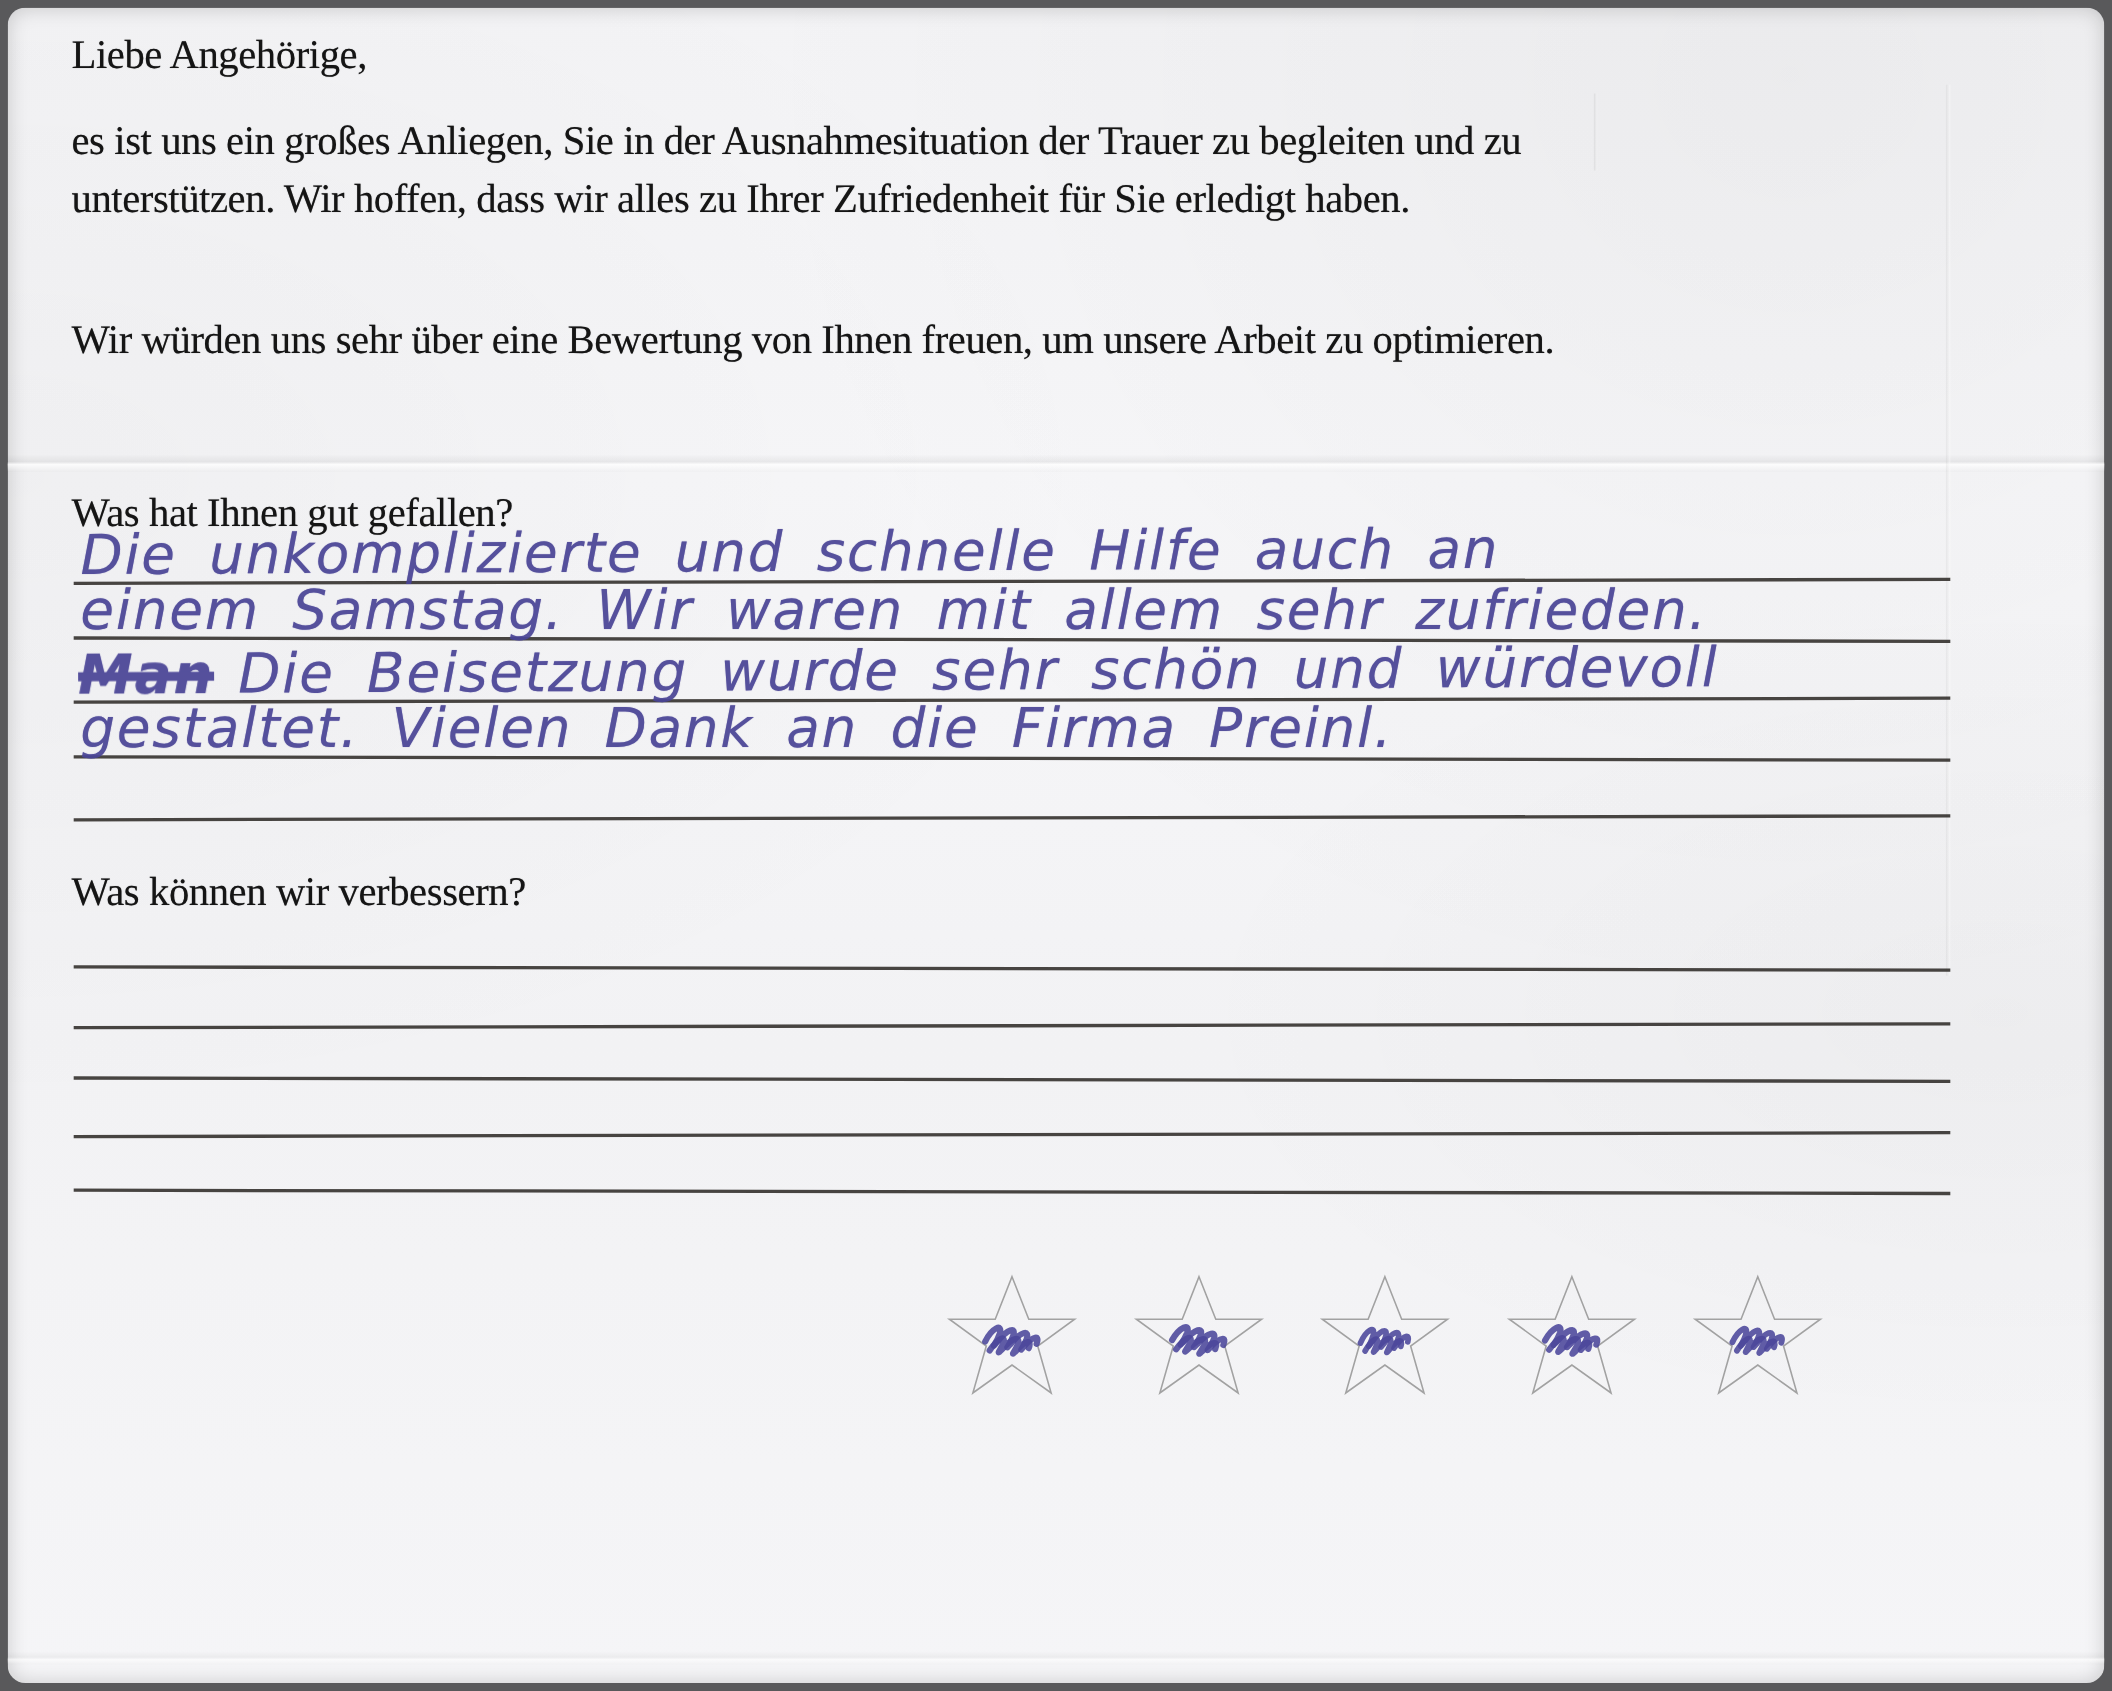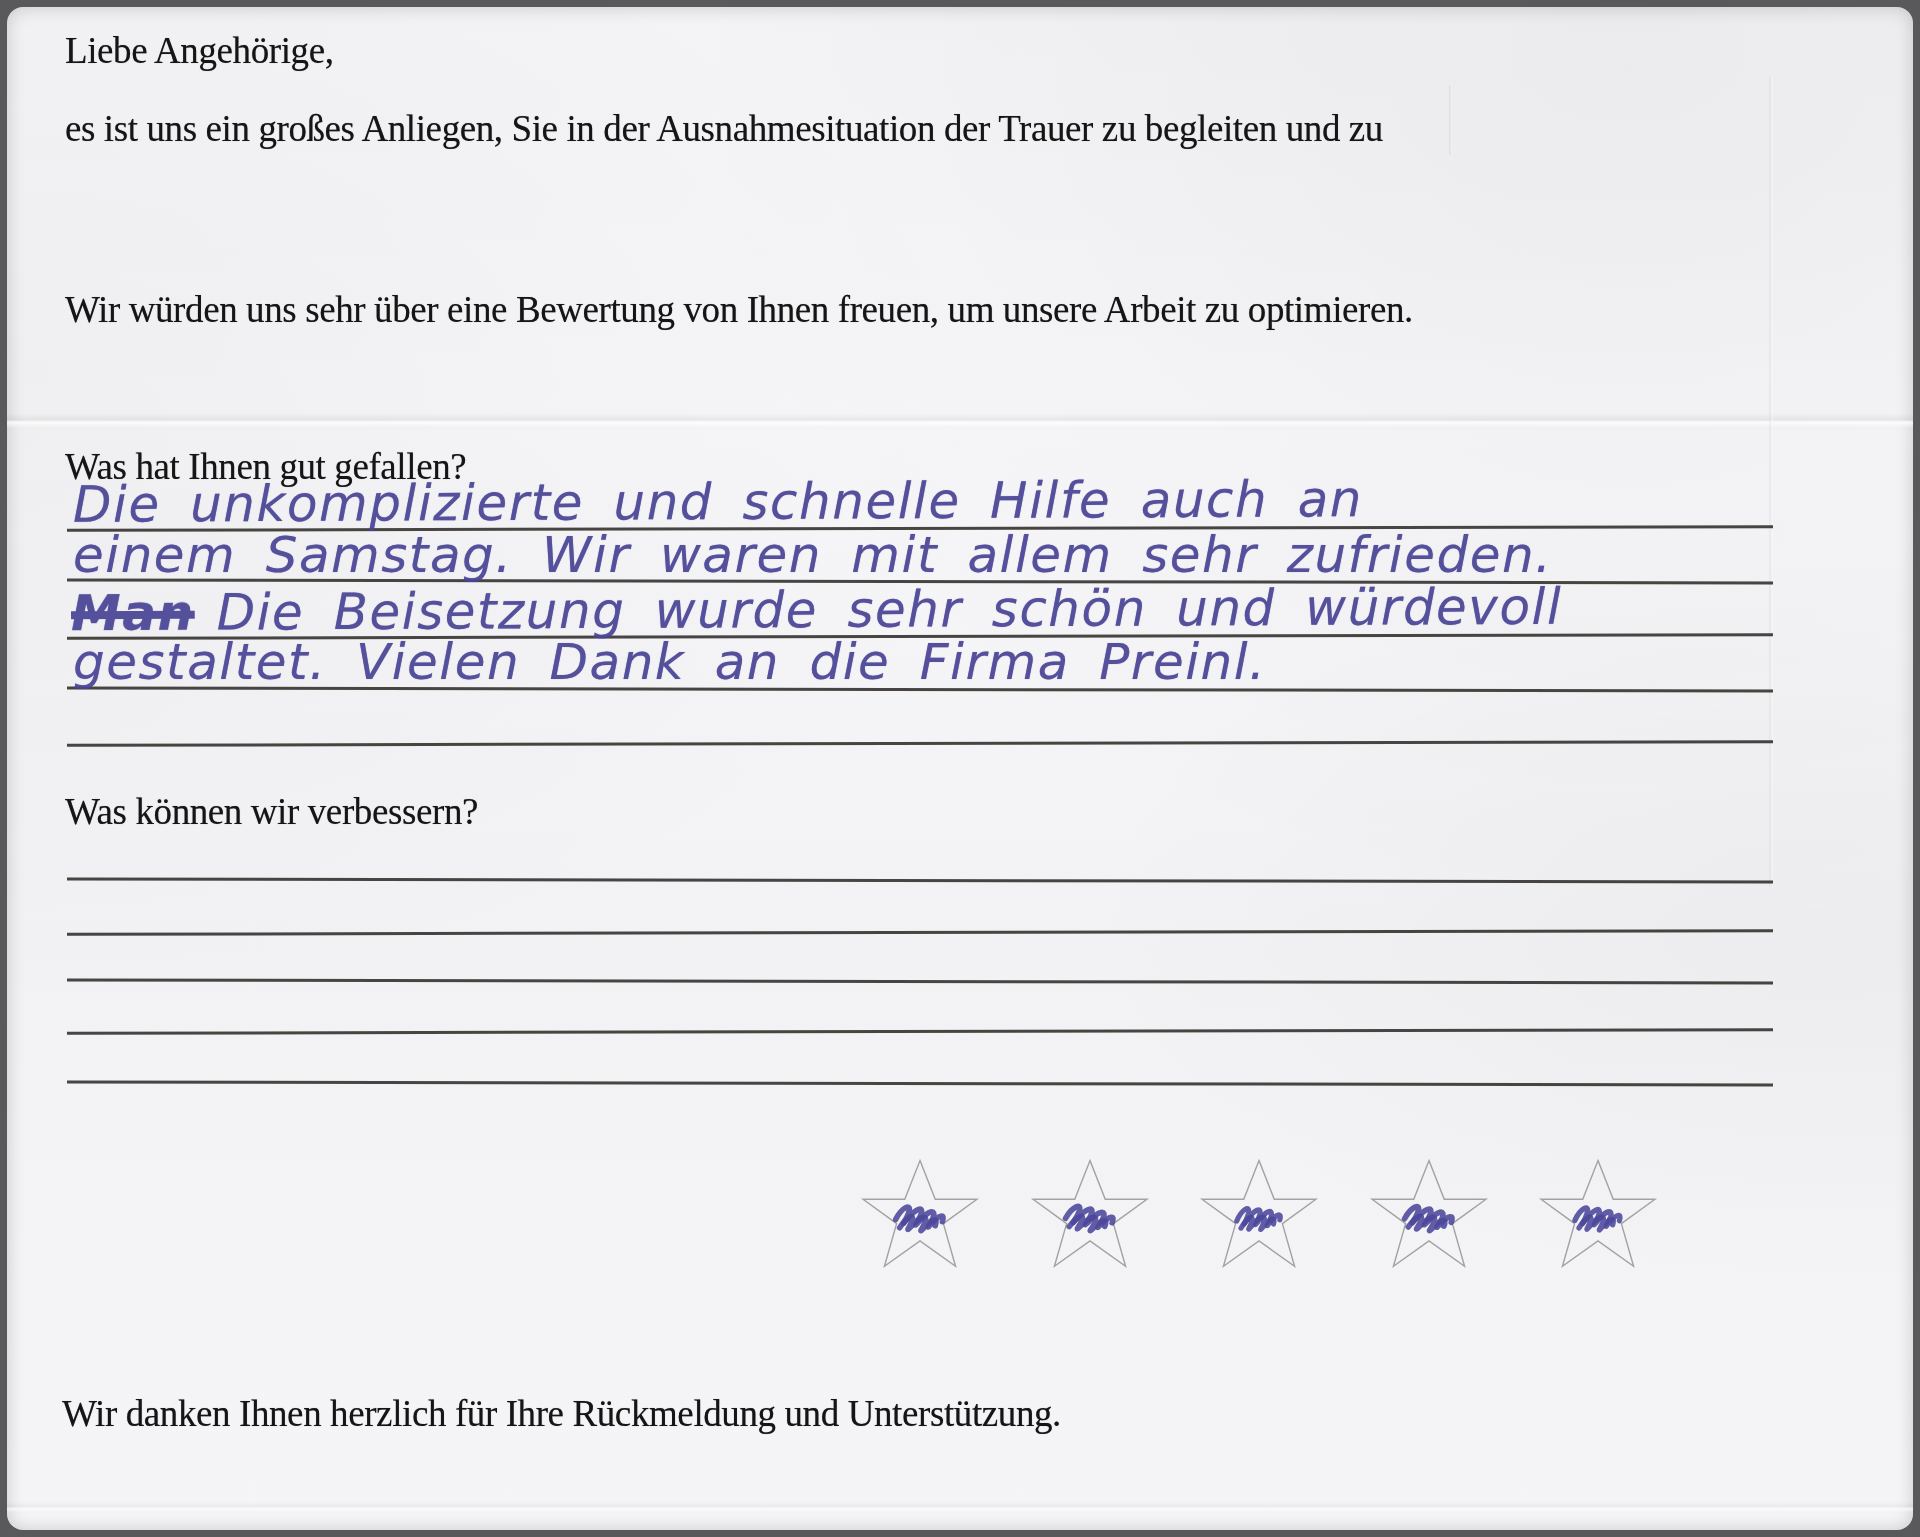--- a/index.html
+++ b/index.html
@@ -98,20 +98,21 @@
 <div class="paper">
 
   <div class="abs crease-h-top"></div>
   <div class="abs crease-h-bottom"></div>
   <div class="abs crease-v-right"></div>
   <div class="abs crease-v-small"></div>
 
   <div class="abs print" style="left:58px; top:22px;">Liebe Angehörige,</div>
 
   <div class="abs print" style="left:58px; top:100px;">es ist uns ein großes Anliegen, Sie in der Ausnahmesituation der Trauer zu begleiten und zu</div>
+  <div class="abs print" style="left:58px; top:153px;">unterstützen. Wir hoffen, dass wir alles zu Ihrer Zufriedenheit für Sie erledigt haben.</div>
 
   <div class="abs print" style="left:58px; top:281px;">Wir würden uns sehr über eine Bewertung von Ihnen freuen, um unsere Arbeit zu optimieren.</div>
 
   <div class="abs print" style="left:58px; top:438px;">Was hat Ihnen gut gefallen?</div>
 
   <div class="abs rule tilt-a" style="top:520px;"></div>
   <div class="abs rule tilt-b" style="top:573px;"></div>
   <div class="abs rule tilt-a" style="top:628px;"></div>
   <div class="abs rule tilt-b" style="top:681px;"></div>
   <div class="abs rule tilt-a" style="top:735px;"></div>
@@ -169,15 +170,14 @@
     </svg>
       <svg width="122" height="118" viewBox="0 0 120 115">
       <polygon class="star-outline" points="60,4 75,42 116,42 83,66 95,108 60,83 25,108 37,66 4,42 45,42"></polygon>
       <g class="scribble">
         <path d="M36,62 C42,50 52,45 49,55 C46,64 40,70 47,62 C56,51 64,48 61,57 C58,66 52,71 59,64 C68,53 76,51 73,60 C70,68 65,73 71,66 C79,57 85,56 82,64"></path>
         <path d="M40,70 C48,58 55,56 52,64 C49,71 45,75 52,68 C61,58 68,57 65,65 C62,72 58,76 64,70 C72,61 78,60 75,68"></path>
       </g>
     </svg>
     </div>
 
-  <div class="abs print" style="left:55px; top:1385px;">Wir danken Ihnen herzlich für Ihre Rückmeldung und Unterstützung.</div>
 
 </div>
 
 </body></html>

